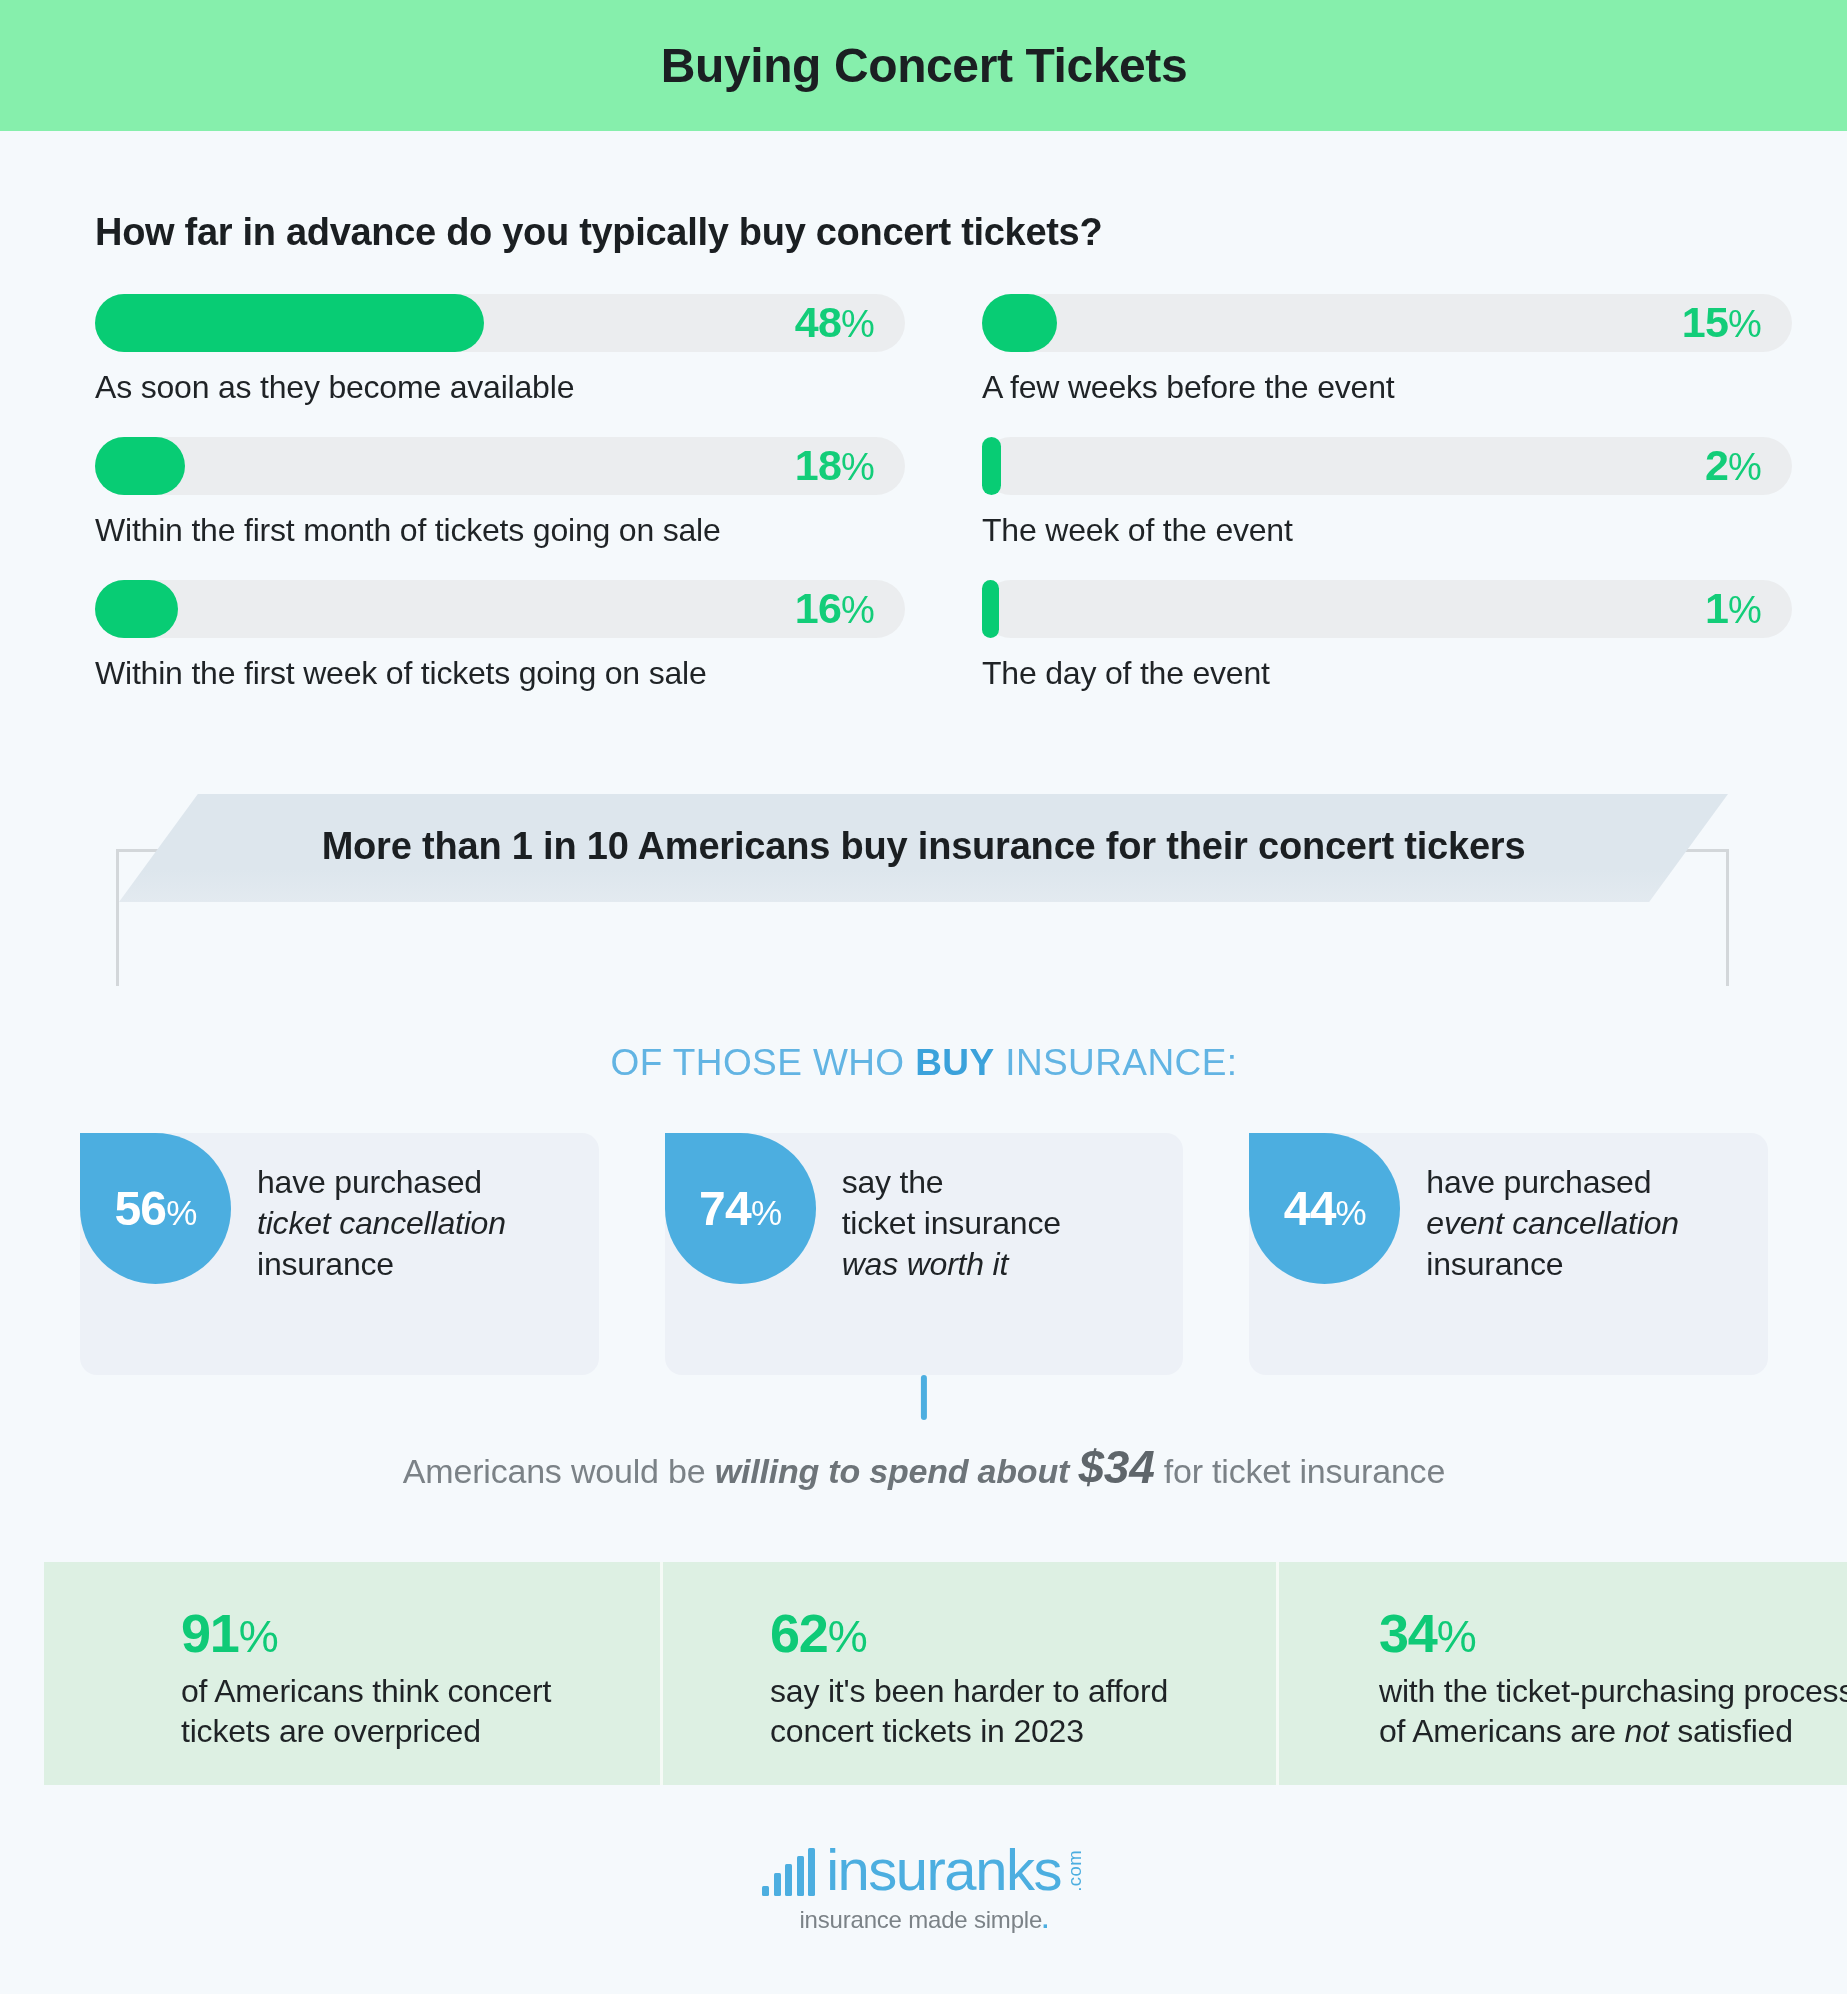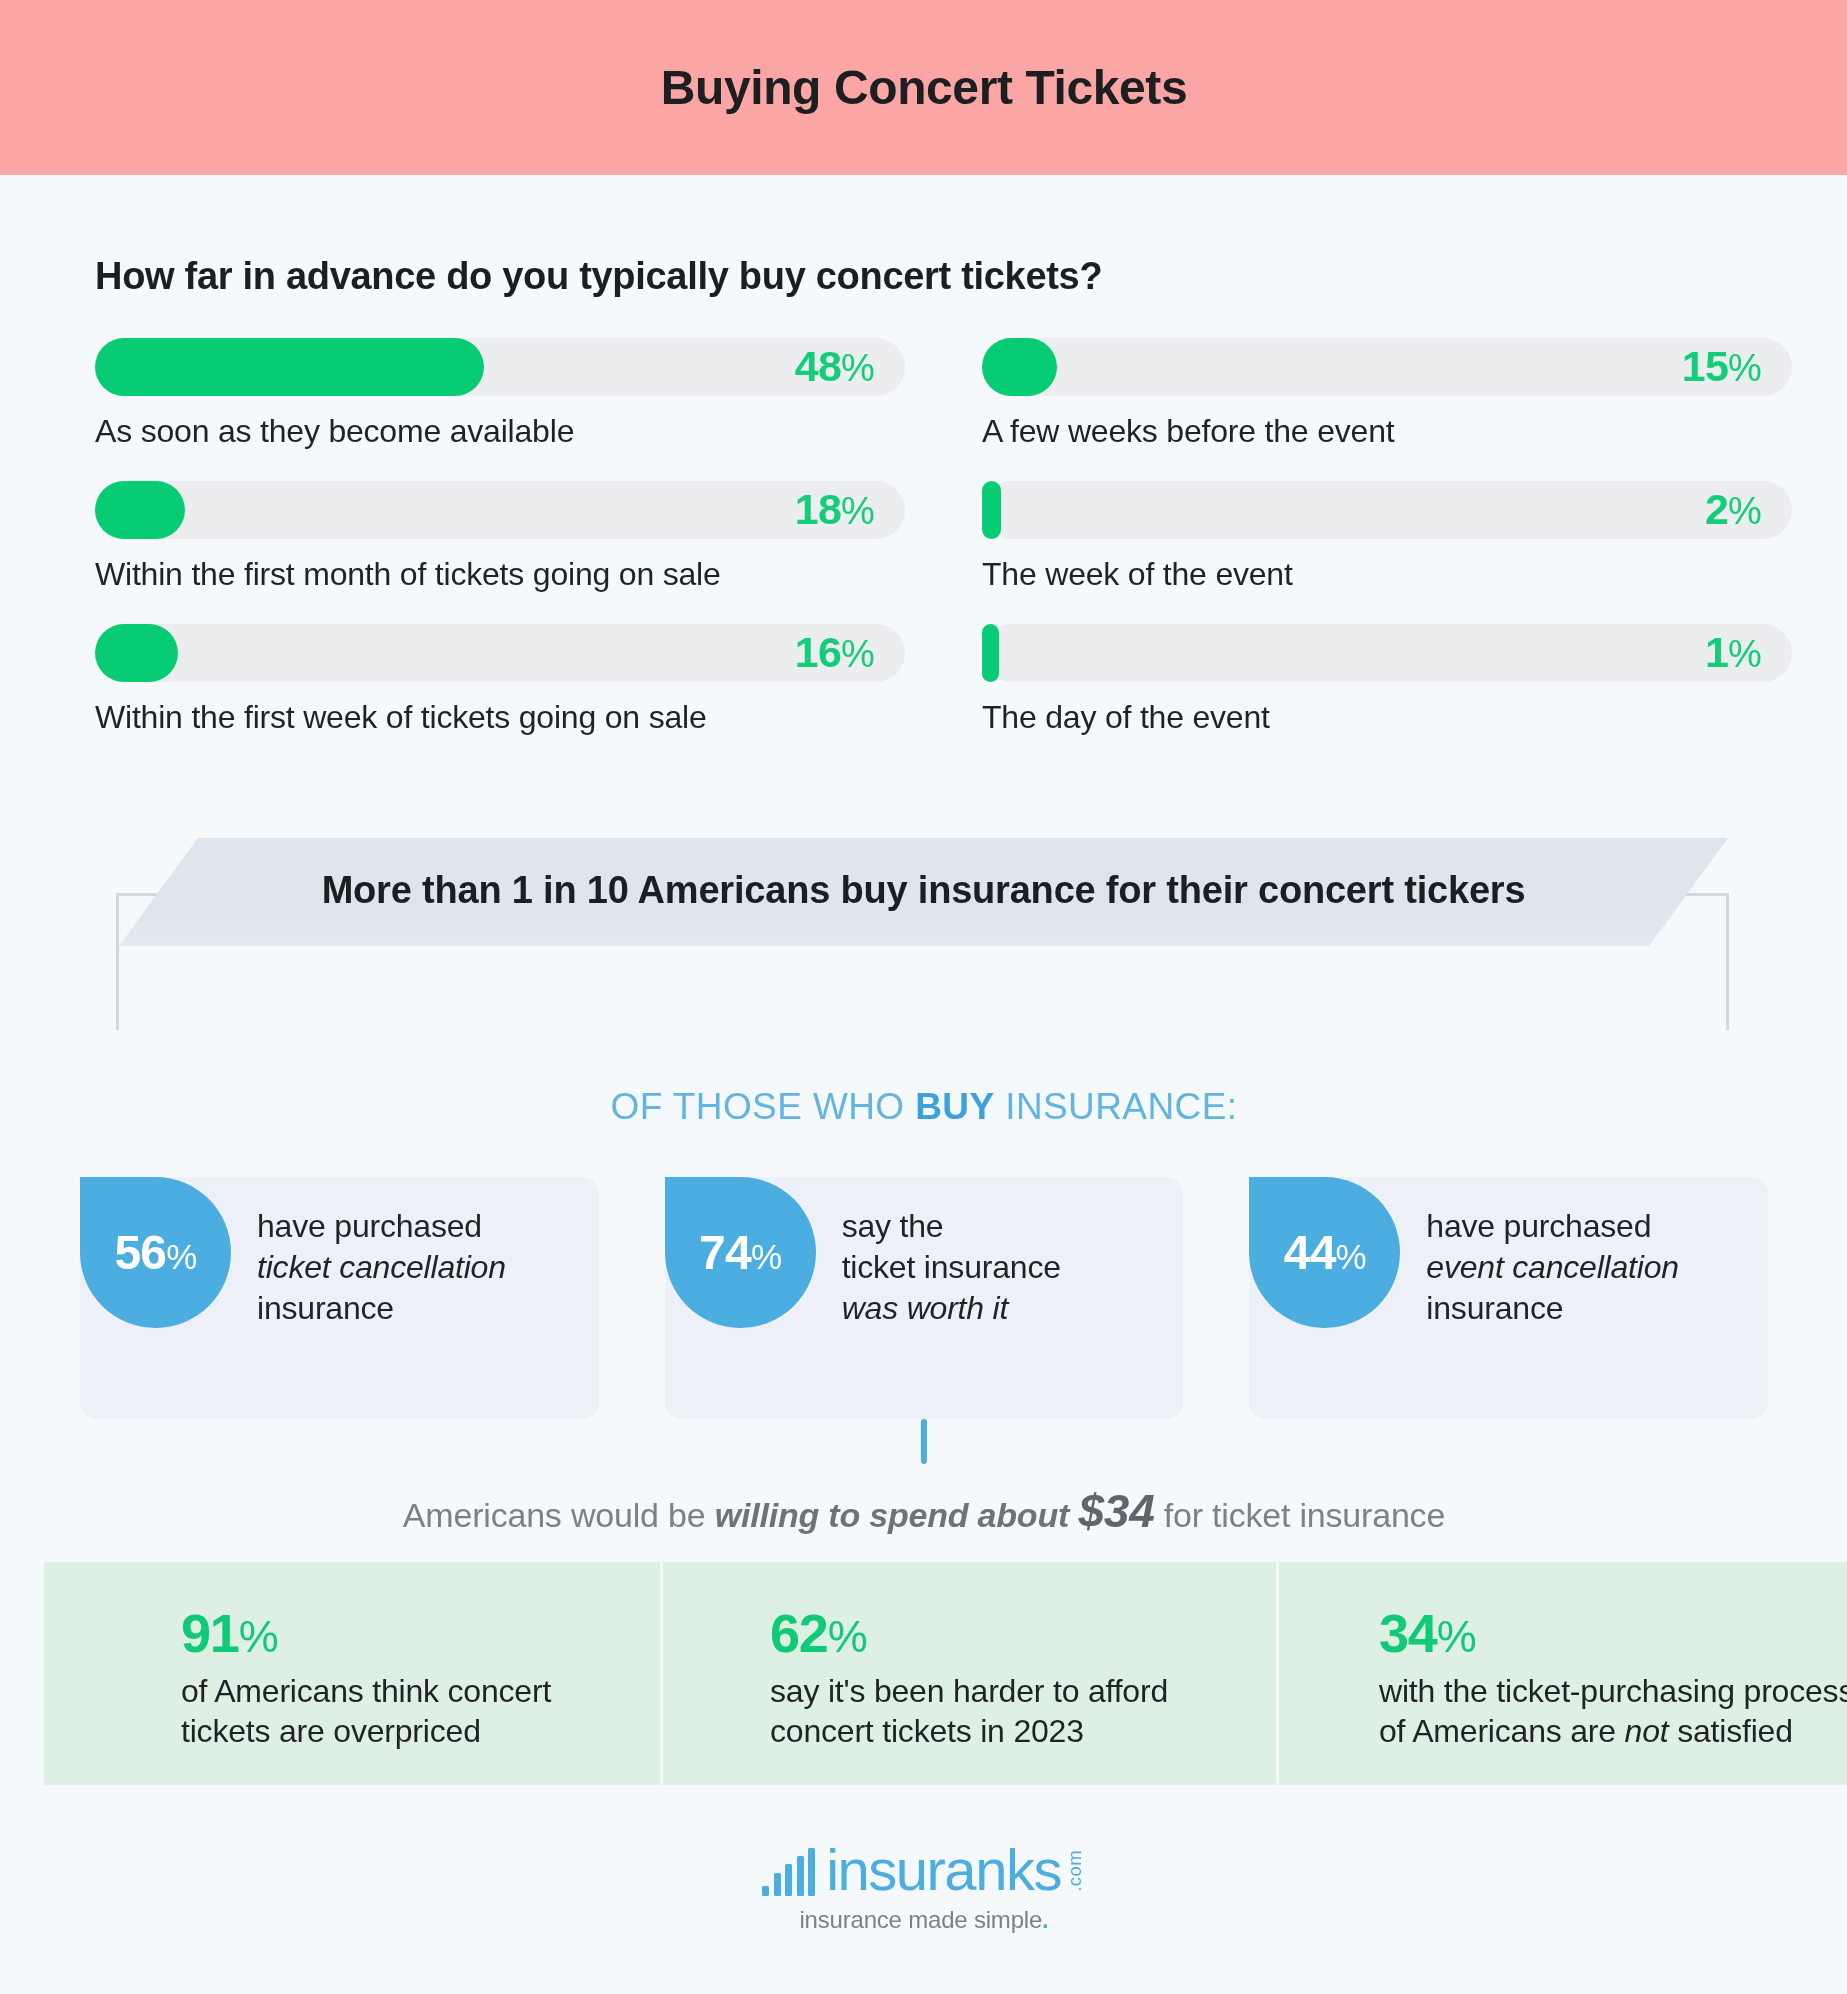--- a/index.html
+++ b/index.html
@@ -6,22 +6,22 @@
   * { box-sizing: border-box; margin: 0; padding: 0; }
   html, body {
     width: 1848px;
     background: #f5f9fc;
     font-family: "Liberation Sans", sans-serif;
   }
   body { width: 1848px; height: 1995px; position: relative; overflow: hidden; }
 
   
   .header {
-    height: 175px;
-    background: #fca5a5;
+    height: 131px;
+    background: #86efac;
     display: flex;
     align-items: center;
     justify-content: center;
   }
   .header-title {
     font-size: 48px;
     font-weight: bold;
     color: #1b1f22;
     letter-spacing: -0.4px;
   }

